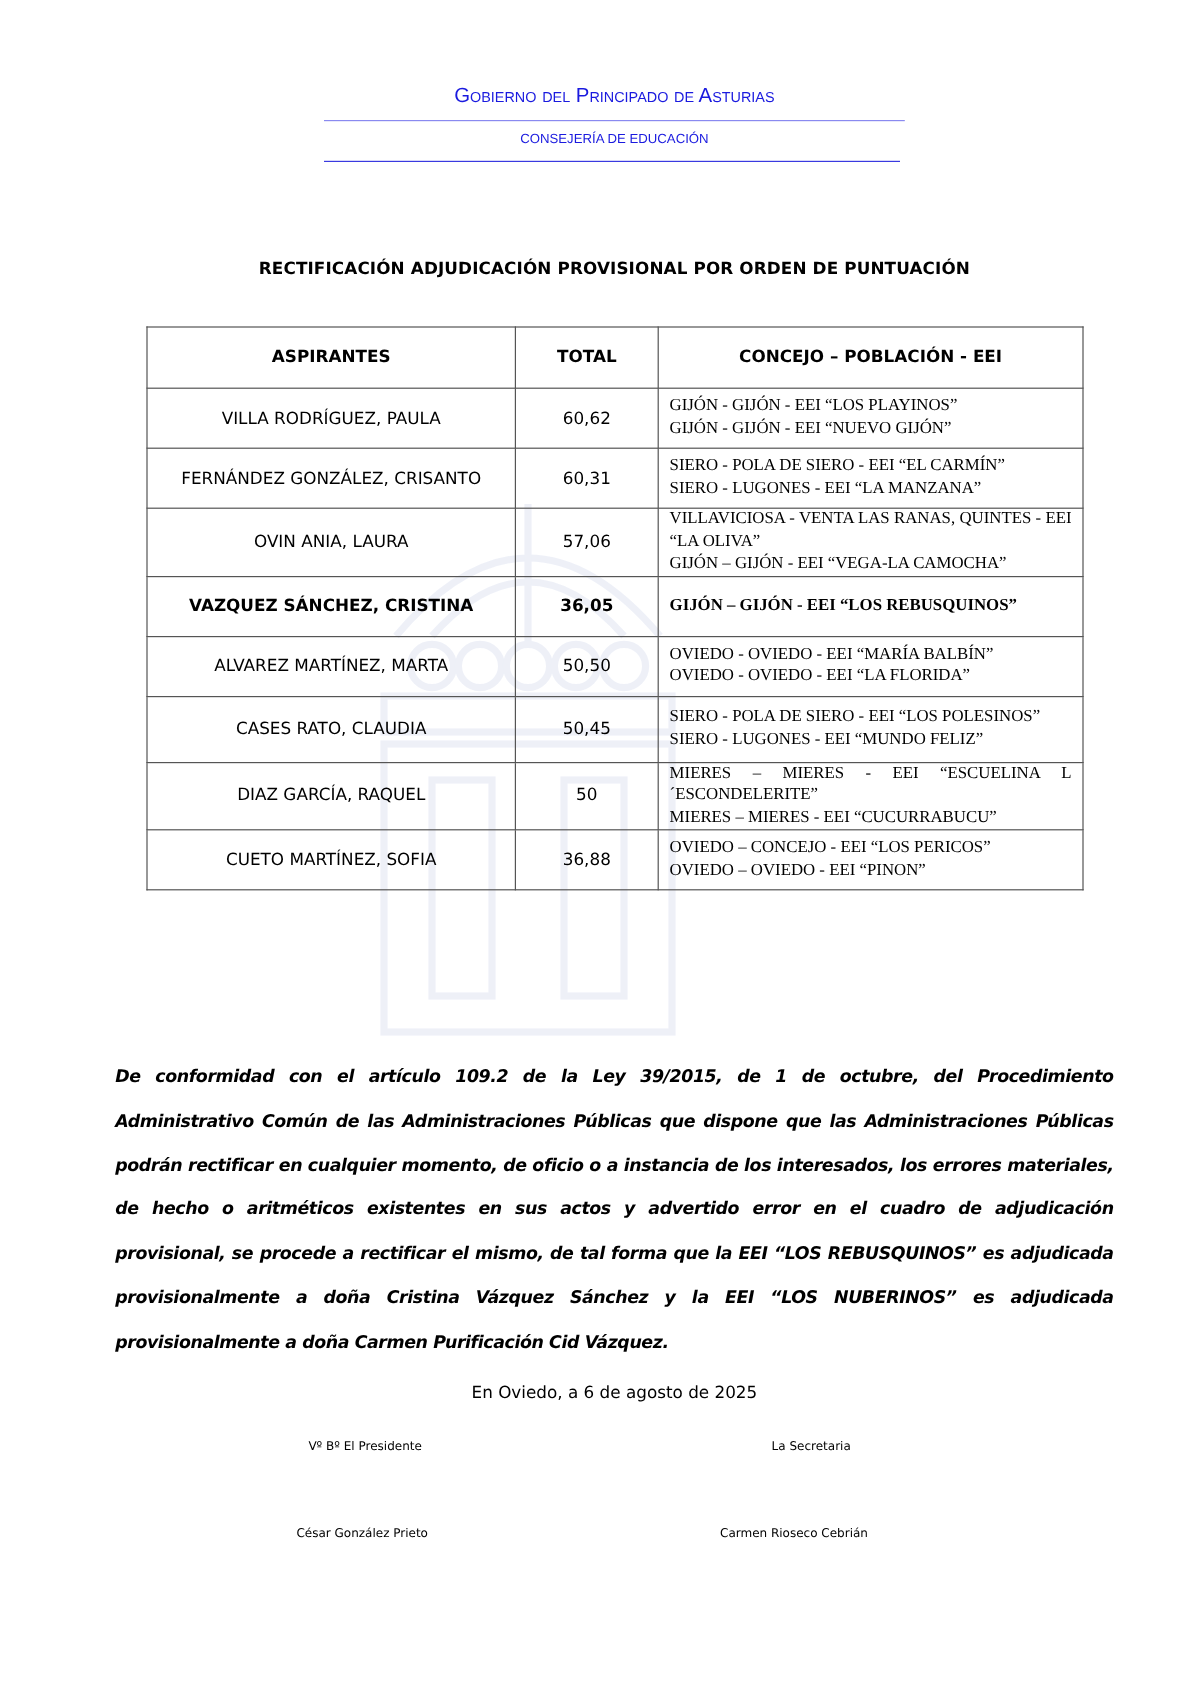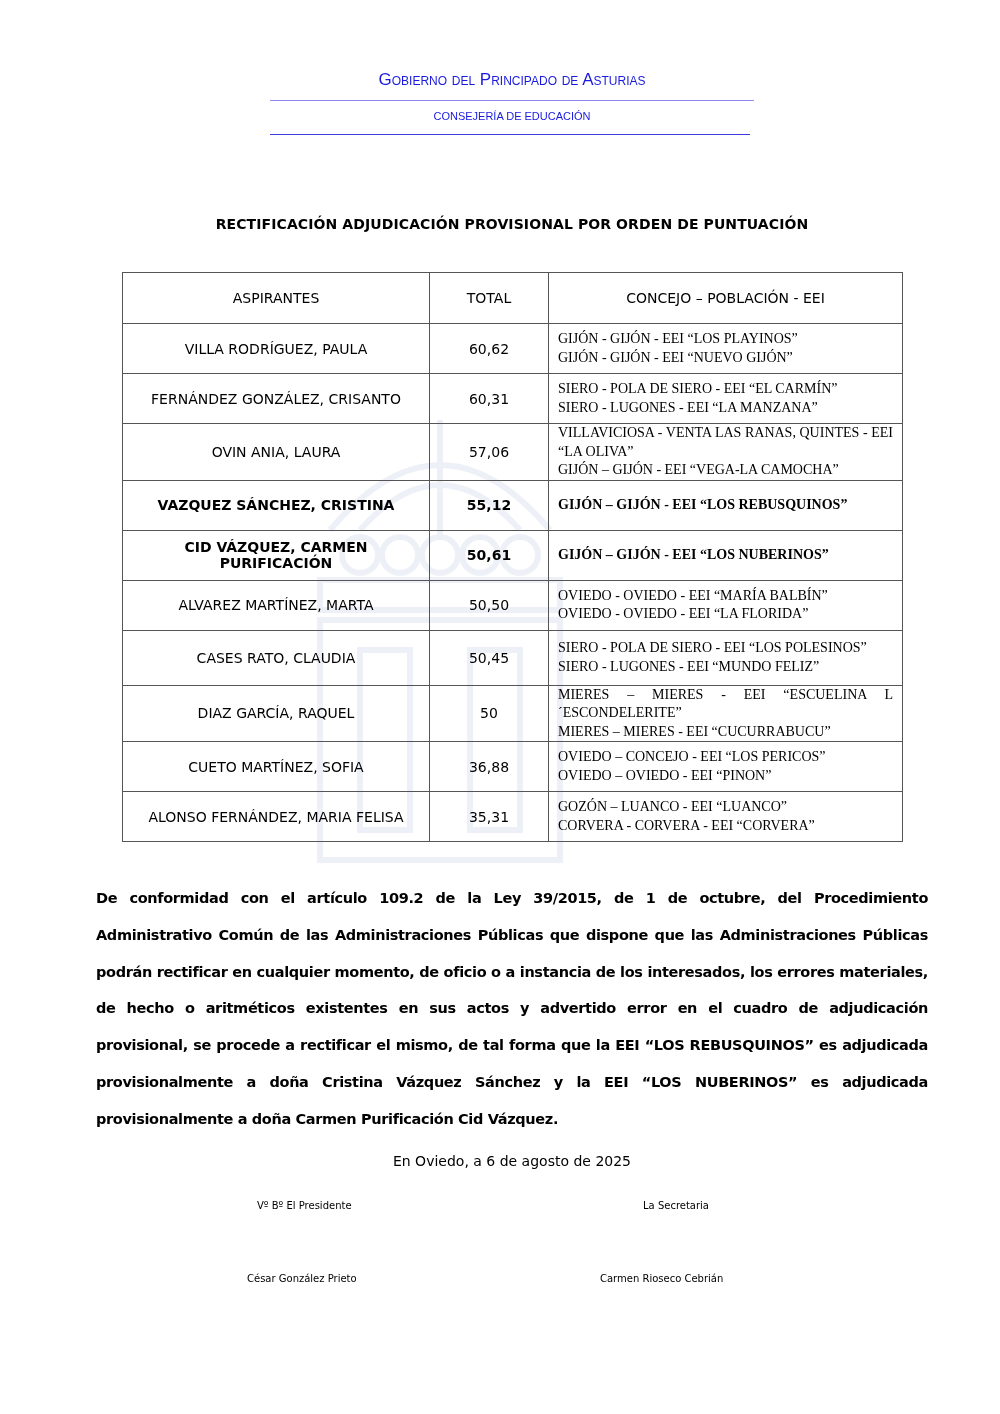--- a/index.html
+++ b/index.html
@@ -85,39 +85,40 @@
       width: 781px;
       border-collapse: collapse;
       font-size: 14px;
     }
     table.adj td, table.adj th {
       border: 1px solid #555;
       padding: 0;
     }
     table.adj th {
       height: 50px;
-      font-weight: normal;
+      font-weight: bold;
       text-align: center;
     }
     .c-name { width: 294px; text-align: center; padding: 0 6px !important; }
     .c-total { width: 118px; text-align: center; }
     .c-place { text-align: justify; padding: 0 9px !important; line-height: 18.5px; font-family: Liberation Serif, serif; }
     .c-place .ln { display: block; text-align: justify; text-align-last: left; }
     tr.bold td { font-weight: bold; }
     .paragraph {
       position: absolute;
       left: 96px;
       top: 880px;
       width: 832px;
       font-weight: bold;
       font-size: 14.5px;
       line-height: 36.8px;
       text-align: justify;
       font-family: "DejaVu Sans", sans-serif;
       letter-spacing: -0.35px;
+      font-style: italic;
     }
     .place-date {
       position: absolute;
       top: 1153px;
       left: 0;
       width: 1024px;
       text-align: center;
       font-size: 14px;
     }
     .sig {
@@ -186,30 +187,23 @@
       <tr style="height: 55px;">
         <td class="c-name">OVIN ANIA, LAURA</td>
         <td class="c-total">57,06</td>
         <td class="c-place">
           <span class="ln">VILLAVICIOSA - VENTA LAS RANAS, QUINTES - EEI “LA OLIVA”</span>
           <span class="ln">GIJÓN – GIJÓN - EEI “VEGA-LA CAMOCHA”</span>
         </td>
       </tr>
       <tr class="bold" style="height: 50px;">
         <td class="c-name">VAZQUEZ SÁNCHEZ, CRISTINA</td>
-        <td class="c-total">55,12</td>
+        <td class="c-total">36,05</td>
         <td class="c-place">
           <span class="ln">GIJÓN – GIJÓN - EEI “LOS REBUSQUINOS”</span>
-        </td>
-      </tr>
-      <tr class="bold" style="height: 50px;">
-        <td class="c-name">CID VÁZQUEZ, CARMEN PURIFICACIÓN</td>
-        <td class="c-total">50,61</td>
-        <td class="c-place">
-          <span class="ln">GIJÓN – GIJÓN - EEI “LOS NUBERINOS”</span>
         </td>
       </tr>
       <tr style="height: 50px; margin-top: 18px;">
         <td class="c-name">ALVAREZ MARTÍNEZ, MARTA</td>
         <td class="c-total">50,50</td>
         <td class="c-place">
           <span class="ln">OVIEDO - OVIEDO - EEI “MARÍA BALBÍN”</span>
           <span class="ln">OVIEDO - OVIEDO - EEI “LA FLORIDA”</span>
         </td>
       </tr>
@@ -228,28 +222,20 @@
           <span class="ln">MIERES – MIERES - EEI “ESCUELINA L´ESCONDELERITE”</span>
           <span class="ln">MIERES – MIERES - EEI “CUCURRABUCU”</span>
         </td>
       </tr>
       <tr style="height: 50px;">
         <td class="c-name">CUETO MARTÍNEZ, SOFIA</td>
         <td class="c-total">36,88</td>
         <td class="c-place">
           <span class="ln">OVIEDO – CONCEJO - EEI “LOS PERICOS”</span>
           <span class="ln">OVIEDO – OVIEDO - EEI “PINON”</span>
-        </td>
-      </tr>
-      <tr style="height: 50px;">
-        <td class="c-name">ALONSO FERNÁNDEZ, MARIA FELISA</td>
-        <td class="c-total">35,31</td>
-        <td class="c-place">
-          <span class="ln">GOZÓN – LUANCO - EEI “LUANCO”</span>
-          <span class="ln">CORVERA - CORVERA - EEI “CORVERA”</span>
         </td>
       </tr>
     </tbody>
 </table>
 
 <div class="paragraph">De conformidad con el artículo 109.2 de la Ley 39/2015, de 1 de octubre, del Procedimiento Administrativo Común de las Administraciones Públicas que dispone que las Administraciones Públicas podrán rectificar en cualquier momento, de oficio o a instancia de los interesados, los errores materiales, de hecho o aritméticos existentes en sus actos y advertido error en el cuadro de adjudicación provisional, se procede a rectificar el mismo, de tal forma que la EEI “LOS REBUSQUINOS” es adjudicada provisionalmente a doña Cristina Vázquez Sánchez y la EEI “LOS NUBERINOS” es adjudicada provisionalmente a doña Carmen Purificación Cid Vázquez.</div>
 
 <div class="place-date">En Oviedo, a 6 de agosto de 2025</div>
 <div class="sig sig-pres-role">Vº Bº El Presidente</div>
 <div class="sig sig-sec-role">La Secretaria</div>

